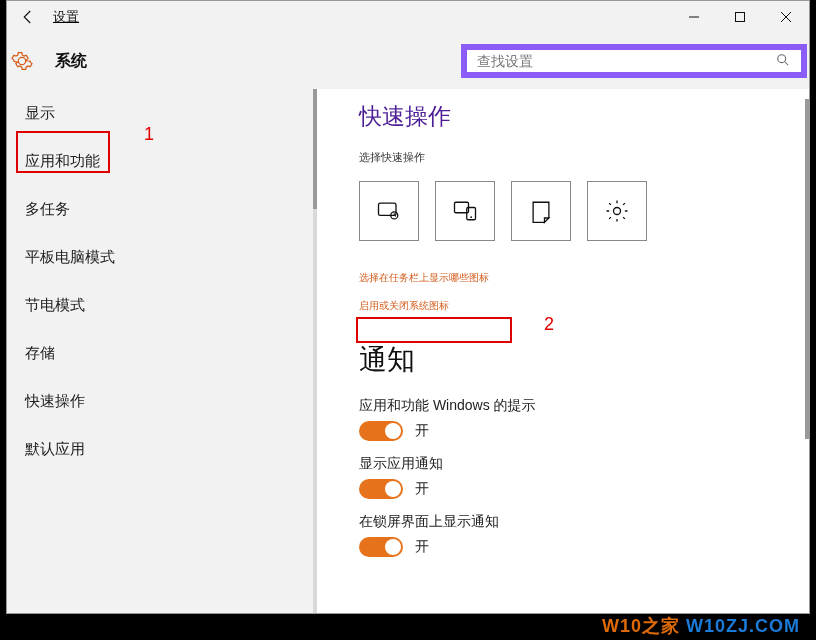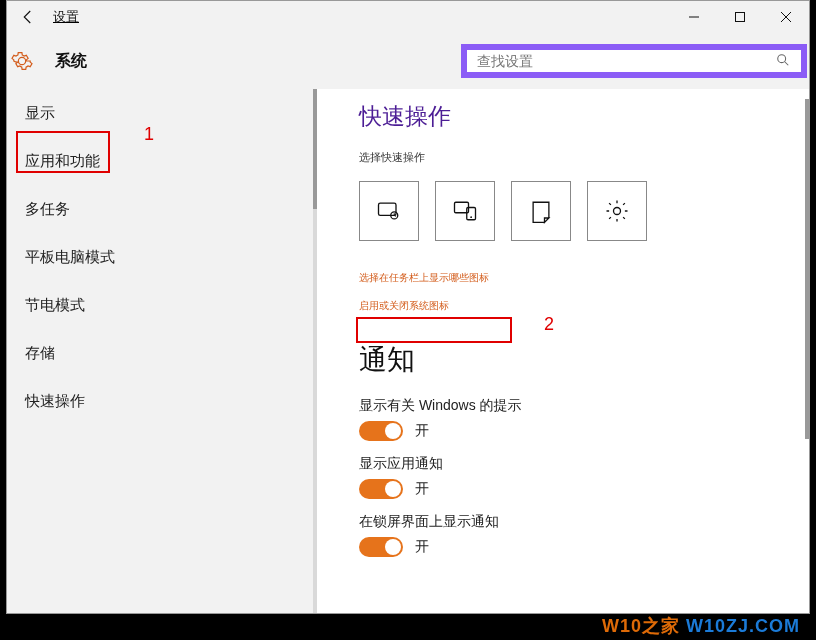--- a/index.html
+++ b/index.html
@@ -99,20 +99,21 @@
   <div class="body">
     <div class="sidebar">
       <div id="nav-container">
           <div class="nav-item">显示</div>
           <div class="nav-item">应用和功能</div>
           <div class="nav-item">多任务</div>
           <div class="nav-item">平板电脑模式</div>
           <div class="nav-item">节电模式</div>
           <div class="nav-item">存储</div>
           <div class="nav-item">快速操作</div>
+          <div class="nav-item">默认应用</div>
         </div>
       <div class="side-scroll"></div>
       <div class="side-scroll-thumb"></div>
     </div>
 
     <div class="content">
       <h1 class="section">快速操作</h1>
       <div class="subtext">选择快速操作</div>
       <div class="qa-row">
         <div class="qa">
@@ -141,21 +142,21 @@
               <path d="M16 4v3M16 25v3M4 16h3M25 16h3M7 7l2 2M23 23l2 2M25 7l-2 2M9 23l-2 2" stroke="#111" stroke-width="1.5"></path>
             </svg>
         </div>
       </div>
       <a class="link">选择在任务栏上显示哪些图标</a>
       <a class="link">启用或关闭系统图标</a>
 
       <h1 class="section2">通知</h1>
       <div id="settings-container">
           <div class="setting">
-            <div class="label">显示有关 Windows 的提示</div>
+            <div class="label">应用和功能 Windows 的提示</div>
             <div class="toggle-row">
               <div class="toggle">
                 <div class="knob"></div>
               </div>
               <div class="toggle-state">开</div>
             </div>
           </div>
           <div class="setting">
             <div class="label">显示应用通知</div>
             <div class="toggle-row">

